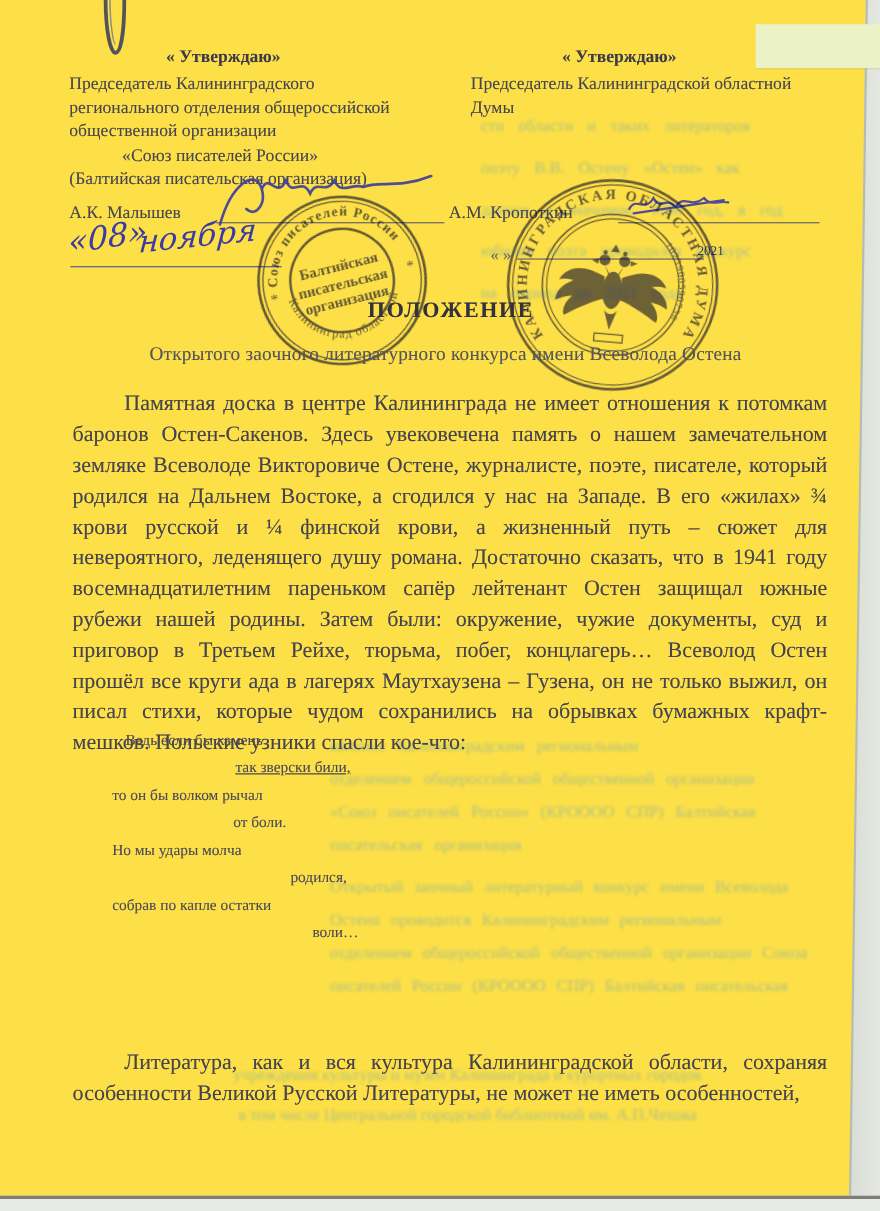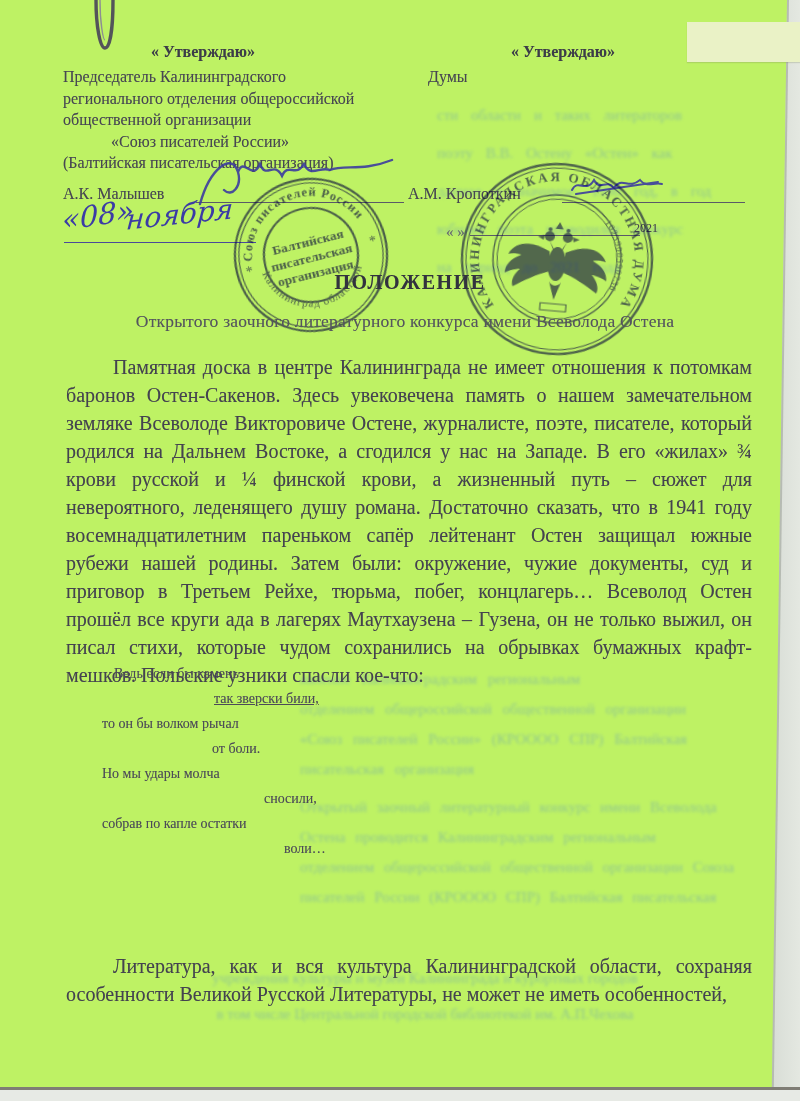--- a/index.html
+++ b/index.html
@@ -1,16 +1,16 @@
 <!DOCTYPE html>
 <html><head>
 <meta charset="utf-8">
 <style>
   html,body{margin:0;padding:0;background:#e9ebe7;}
-  #canvas{position:relative;width:800px;height:1101px;overflow:hidden;background:#bef264;
+  #canvas{position:relative;width:800px;height:1101px;overflow:hidden;background:#fde047;
           font-family:"Liberation Serif",serif;}
   .abs{position:absolute;}
   .soft{text-shadow:0 0 .6px rgba(70,70,85,.35);}
   .hdr{font-size:16px;line-height:21.6px;color:#474752;}
   .approve{font-weight:bold;font-size:16px;color:#3c3c48;text-align:center;}
   .para{font-size:20px;line-height:28px;color:#44434f;text-align:justify;text-indent:47px;margin:4px;}
   .poem-line{font-size:14px;line-height:25px;color:#4c4b58;white-space:nowrap;}
   .title{font-weight:bold;font-size:20px;letter-spacing:1.5px;color:#32323e;text-align:center;}
   .subtitle{font-size:17.5px;color:#55555f;text-align:center;letter-spacing:.2px;}
   .uline{border-bottom:1.4px solid #5a5a68;height:1px;}
@@ -57,20 +57,21 @@
   <div class="abs hdr soft" style="left:63px;top:66px;width:345px;">
     <div>Председатель Калининградского</div>
     <div>регионального отделения общероссийской</div>
     <div>общественной организации</div>
     <div style="padding-left:4px;margin-left:44px;">«Союз писателей России»</div>
     <div>(Балтийская писательская организация)</div>
   </div>
 
   <div class="abs approve soft" style="left:428px;top:43px;width:270px;">« Утверждаю»</div>
   <div class="abs hdr soft" style="left:428px;top:66px;width:330px;">
+    <div>Председатель Калининградской областной</div>
     <div>Думы</div>
   </div>
 
   <div class="abs hdr soft" style="left:63px;top:183px;font-size:16px;">А.К. Малышев</div>
   <div class="abs uline" style="left:196px;top:201px;width:208px;"></div>
   <div class="abs hdr soft" style="left:408px;top:183px;font-size:16px;">А.М. Кропоткин</div>
   <div class="abs uline" style="left:562px;top:201px;width:183px;"></div>
 
   <svg class="abs" style="left:192px;top:148px;" width="225" height="66" viewBox="0 0 225 66">
     <path d="M8,56 C18,20 40,4 46,24 C50,38 40,50 32,42 M46,24 C52,8 60,34 68,16 C74,32 82,12 90,28 C96,14 104,30 112,16 C118,30 128,18 138,22 C152,16 170,24 200,12" fill="none" stroke="#3c3c9e" stroke-width="2.4" stroke-linecap="round" opacity=".9"></path>
@@ -145,21 +146,21 @@
   <div class="abs subtitle soft" style="left:0;top:311px;width:810px;">Открытого заочного литературного конкурса имени Всеволода Остена</div>
 
   <p class="abs para soft" style="left:62px;top:349px;width:686px;">Памятная доска в центре Калининграда не имеет отношения к потомкам баронов Остен-Сакенов. Здесь увековечена память о нашем замечательном земляке Всеволоде Викторовиче Остене, журналисте, поэте, писателе, который родился на Дальнем Востоке, а сгодился у нас на Западе. В его «жилах» ¾ крови русской и ¼ финской крови, а жизненный путь – сюжет для невероятного, леденящего душу романа. Достаточно сказать, что в 1941 году восемнадцатилетним пареньком сапёр лейтенант Остен защищал южные рубежи нашей родины. Затем были: окружение, чужие документы, суд и приговор в Третьем Рейхе, тюрьма, побег, концлагерь… Всеволод Остен прошёл все круги ада в лагерях Маутхаузена – Гузена, он не только выжил, он писал стихи, которые чудом сохранились на обрывках бумажных крафт-мешков. Польские узники спасли кое-что:</p>
 
   <div class="abs" style="left:100px;top:661px;">
     <div class="poem-line soft" style="margin-left:14px;">Ведь если бы камень</div>
     <div class="poem-line soft" style="margin-left:114px;text-decoration:underline;">так зверски били,</div>
     <div class="poem-line soft" style="margin-left:2px;">то он бы волком рычал</div>
     <div class="poem-line soft" style="margin-left:112px;">от боли.</div>
     <div class="poem-line soft" style="margin-left:2px;">Но мы удары молча</div>
-    <div class="poem-line soft" style="margin-left:164px;">сносили,</div>
+    <div class="poem-line soft" style="margin-left:164px;">родился,</div>
     <div class="poem-line soft" style="margin-left:2px;">собрав по капле остатки</div>
     <div class="poem-line soft" style="margin-left:184px;">воли…</div>
   </div>
 
   <p class="abs para soft" style="left:62px;top:948px;width:686px;">Литература, как и вся культура Калининградской области, сохраняя особенности Великой Русской Литературы, не может не иметь особенностей,</p>
 
   <div class="abs edge-right" style="left:770px;top:0;width:30px;height:1101px;"></div>
   <div class="abs edge-line" style="left:787px;top:0;width:2px;height:1095px;transform:rotate(0.8deg);"></div>
   <div class="abs edge-bottom" style="left:0;top:1087px;width:800px;height:14px;"></div>
 

